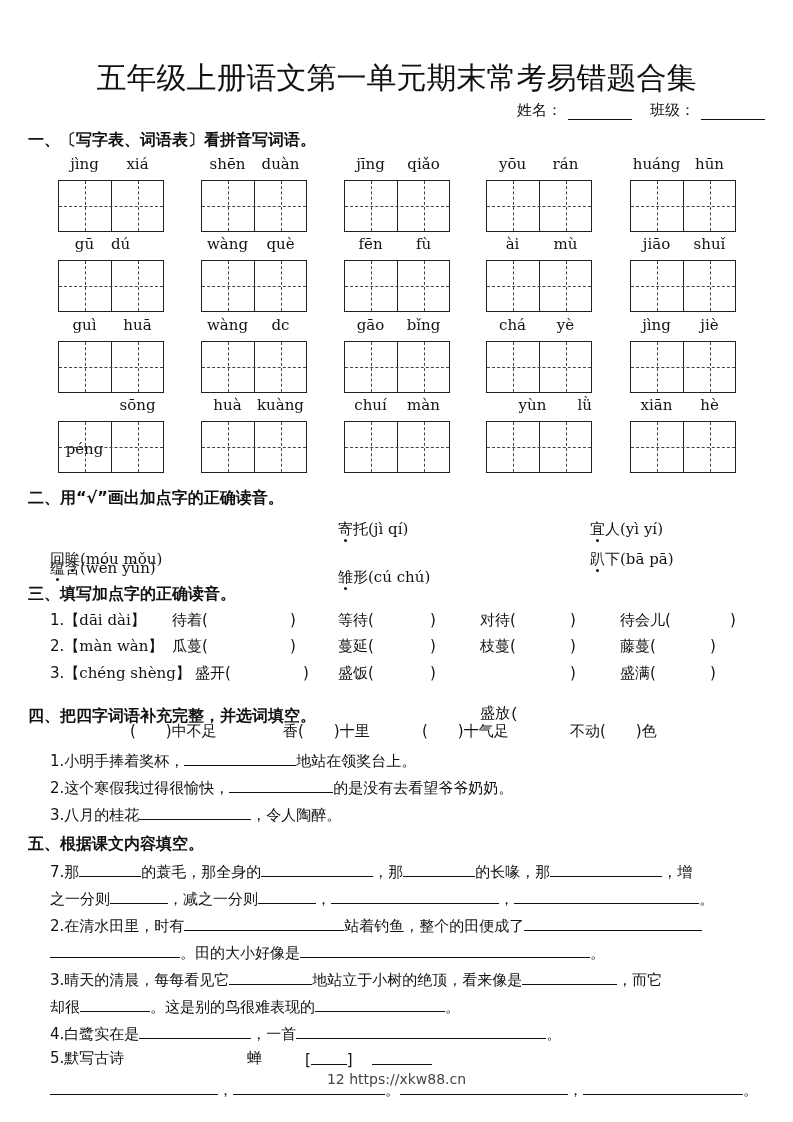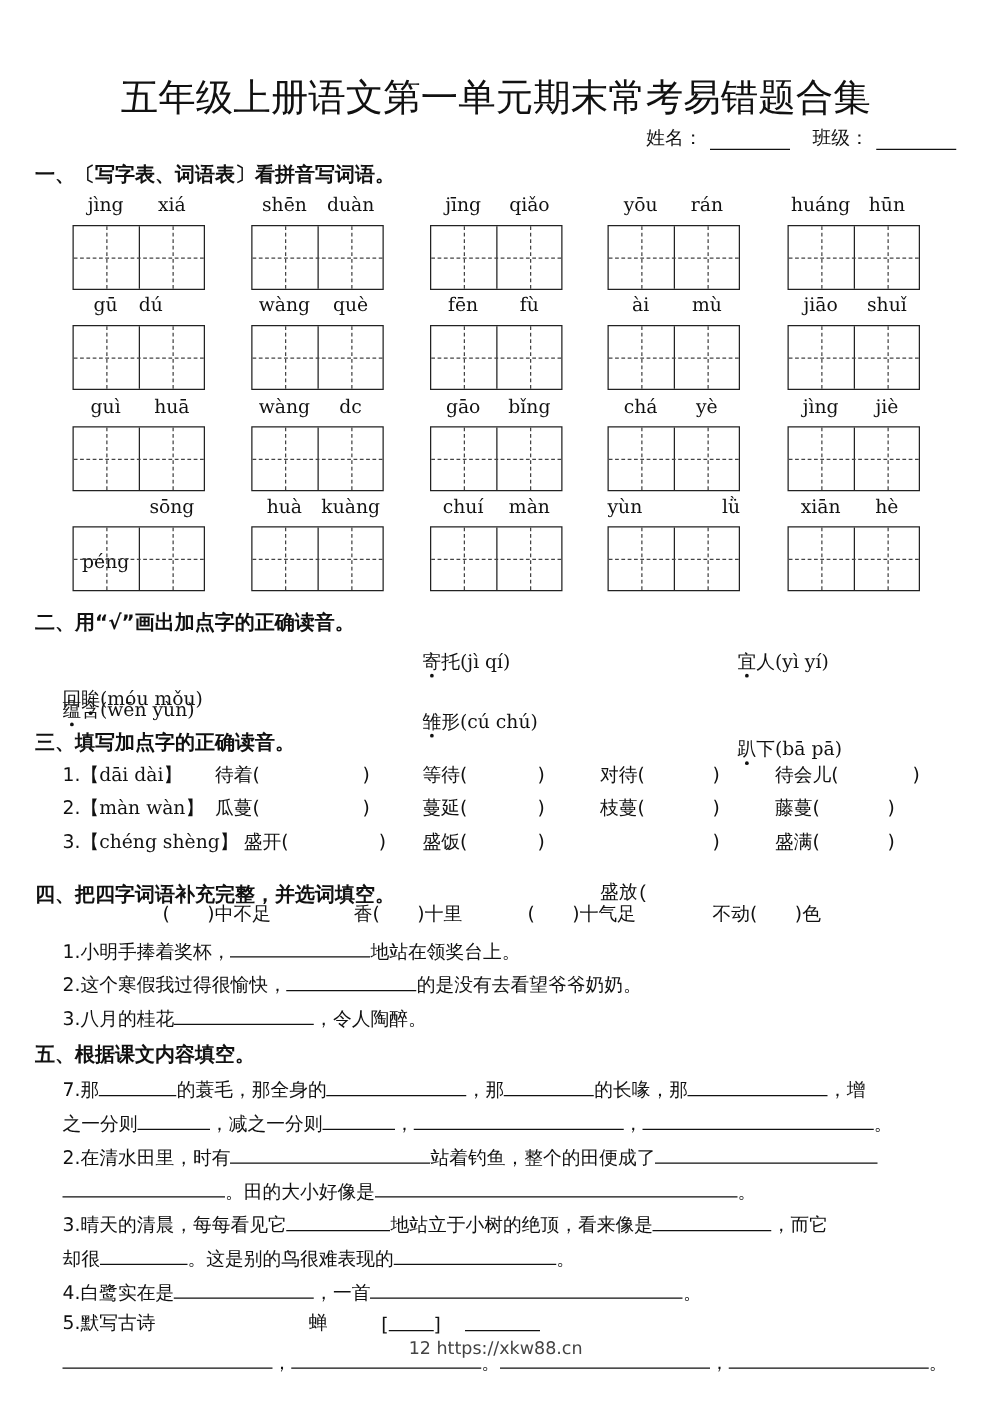--- a/index.html
+++ b/index.html
@@ -209,21 +209,21 @@
       <div class="abs py" style="top: 396px; left: 344px; width: 53px; text-align: center;">chuí</div>
       <div class="abs py" style="top: 396px; left: 397px; width: 53px; text-align: center;">màn</div>
       <div class="grid" style="left: 344px; top: 421px;">
         <div class="mid"></div>
         <div class="dh"></div>
         <div class="dv1"></div>
         <div class="dv2"></div>
       </div>
     </div>
     <div>
-      <div class="abs py" style="top: 396px; left: 486px; width: 53px; ">yùn</div>
+      <div class="abs py" style="top: 396px; left: 506px; width: 53px; text-align: center;">yùn</div>
       <div class="abs py" style="top: 396px; left: 539px; width: 53px; text-align: right;">lǜ</div>
       <div class="grid" style="left: 486px; top: 421px;">
         <div class="mid"></div>
         <div class="dh"></div>
         <div class="dv1"></div>
         <div class="dv2"></div>
       </div>
     </div>
     <div>
       <div class="abs py" style="top: 396px; left: 630px; width: 53px; text-align: center;">xiān</div>
@@ -237,21 +237,21 @@
     </div>
   </div>
 
 <div class="abs sec" style="top:488px;">二、用“√”画出加点字的正确读音。</div>
 <div id="s2">
     <div class="abs line" style="left: 50px; top: 520px; margin-top: 39px;"><span></span><span class="dot">蕴</span><span>含</span><span class="py">(wēn yùn)</span></div>
     <div class="abs line" style="left: 338px; top: 520px;"><span></span><span class="dot">寄</span><span>托</span><span class="py">(jì qí)</span></div>
     <div class="abs line" style="left: 590px; top: 520px;"><span></span><span class="dot">宜</span><span>人</span><span class="py">(yì yí)</span></div>
     <div class="abs line" style="left: 50px; top: 550px;"><span>回</span><span class="dot">眸</span><span></span><span class="py">(móu mǒu)</span></div>
     <div class="abs line" style="left: 338px; top: 568px;"><span></span><span class="dot">雏</span><span>形</span><span class="py">(cú chú)</span></div>
-    <div class="abs line" style="left: 590px; top: 550px; margin-top: 40px;"><span></span><span class="dot">趴</span><span>下</span><span class="py">(bā pā)</span></div>
+    <div class="abs line" style="left: 590px; top: 550px;"><span></span><span class="dot">趴</span><span>下</span><span class="py">(bā pā)</span></div>
   </div>
 
 <div class="abs sec" style="top:584px;">三、填写加点字的正确读音。</div>
 <div id="s3">
     <div class="abs line" style="left: 50px; top: 611px;"><span>1.</span><span class="py">【dāi dài】</span></div>
     <div class="abs line" style="left: 172px; top: 611px;">待着(</div>
     <div class="abs line" style="left: 290px; top: 611px;">)</div>
     <div class="abs line" style="left: 338px; top: 611px;">等待(</div>
     <div class="abs line" style="left: 430px; top: 611px;">)</div>
     <div class="abs line" style="left: 480px; top: 611px;">对待(</div>

